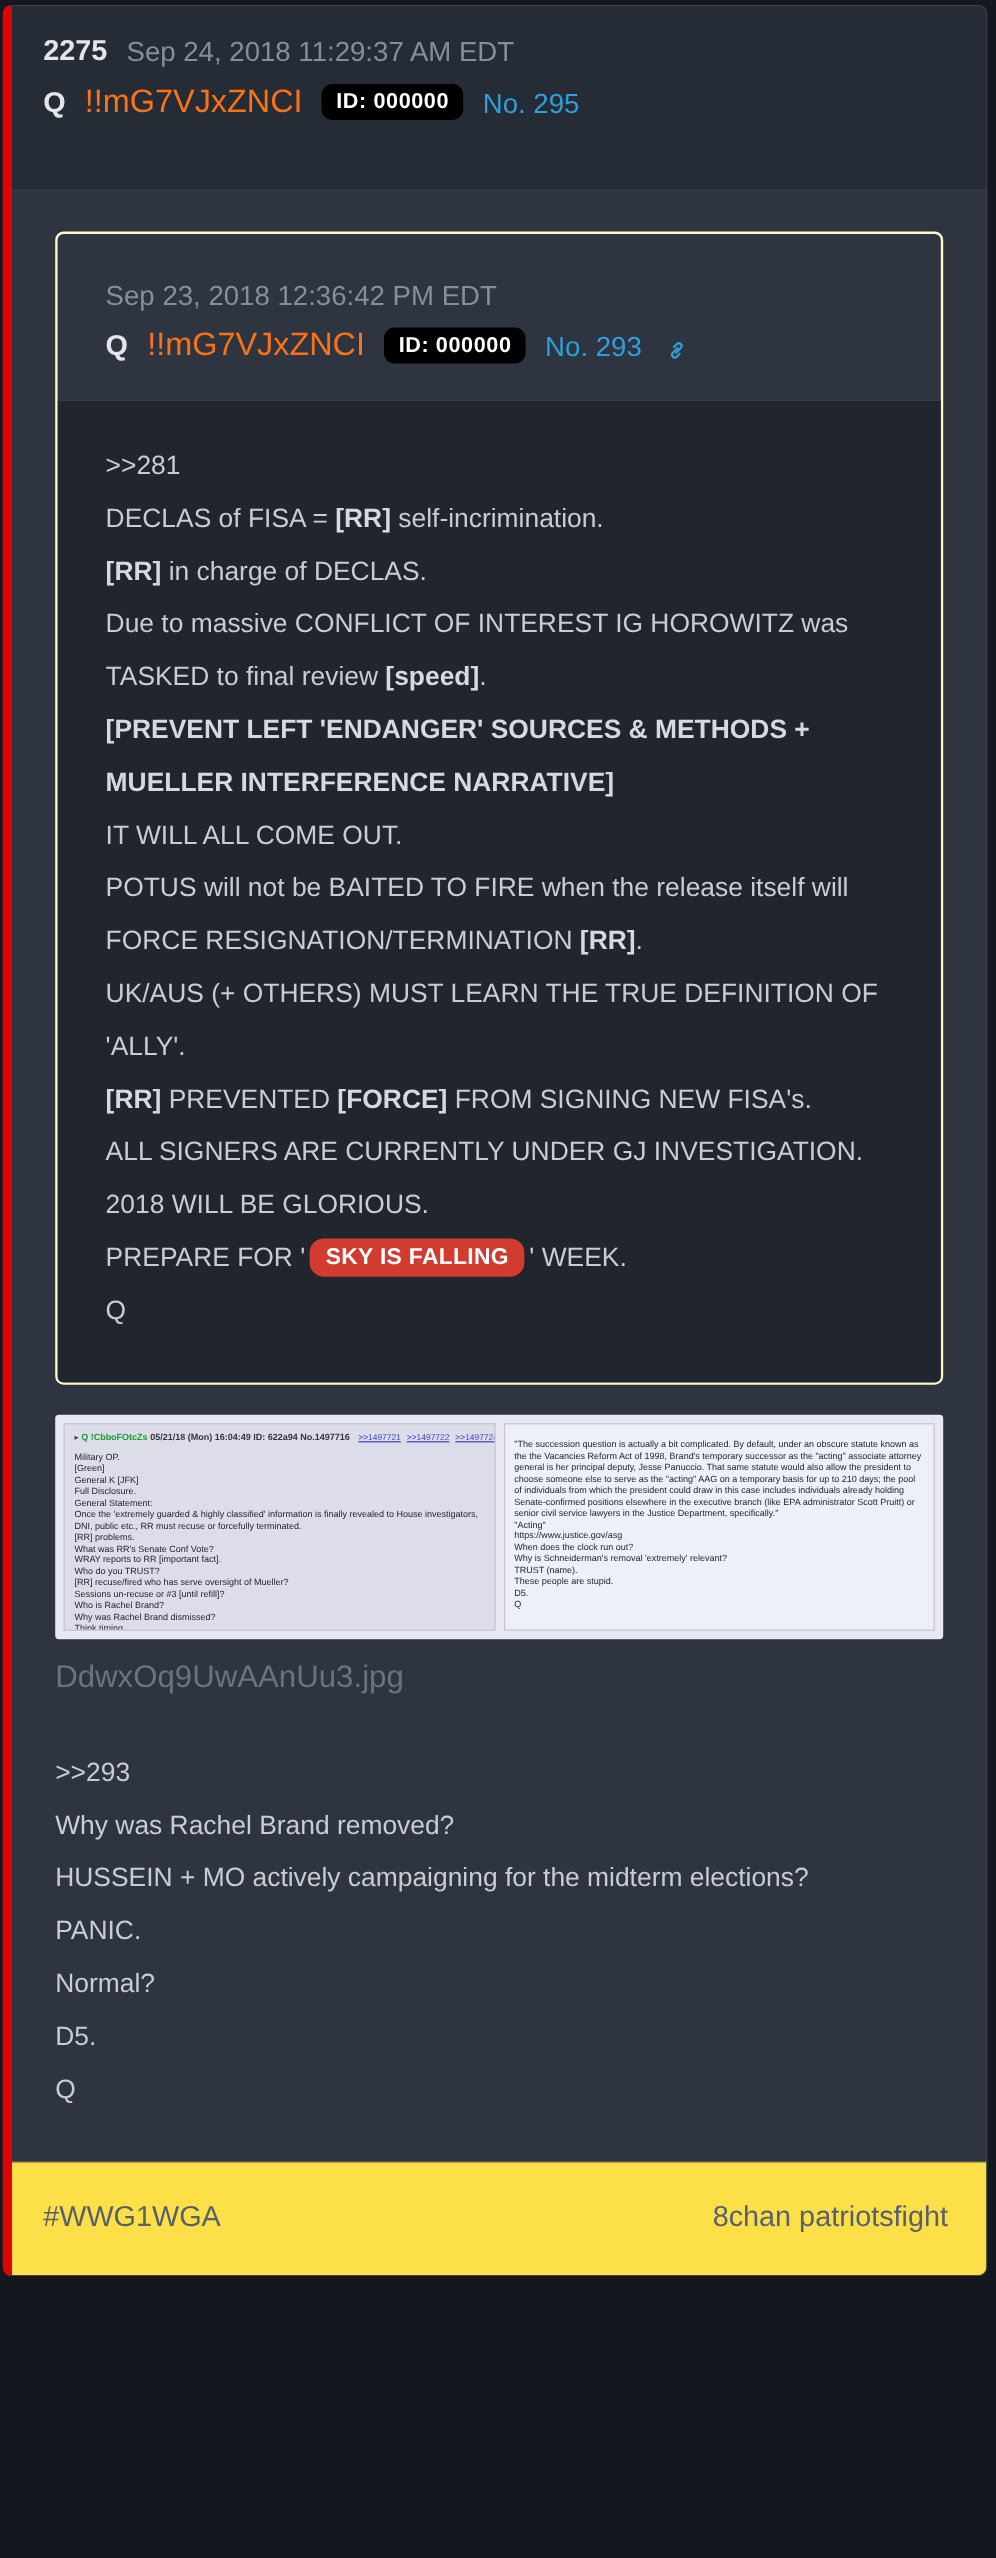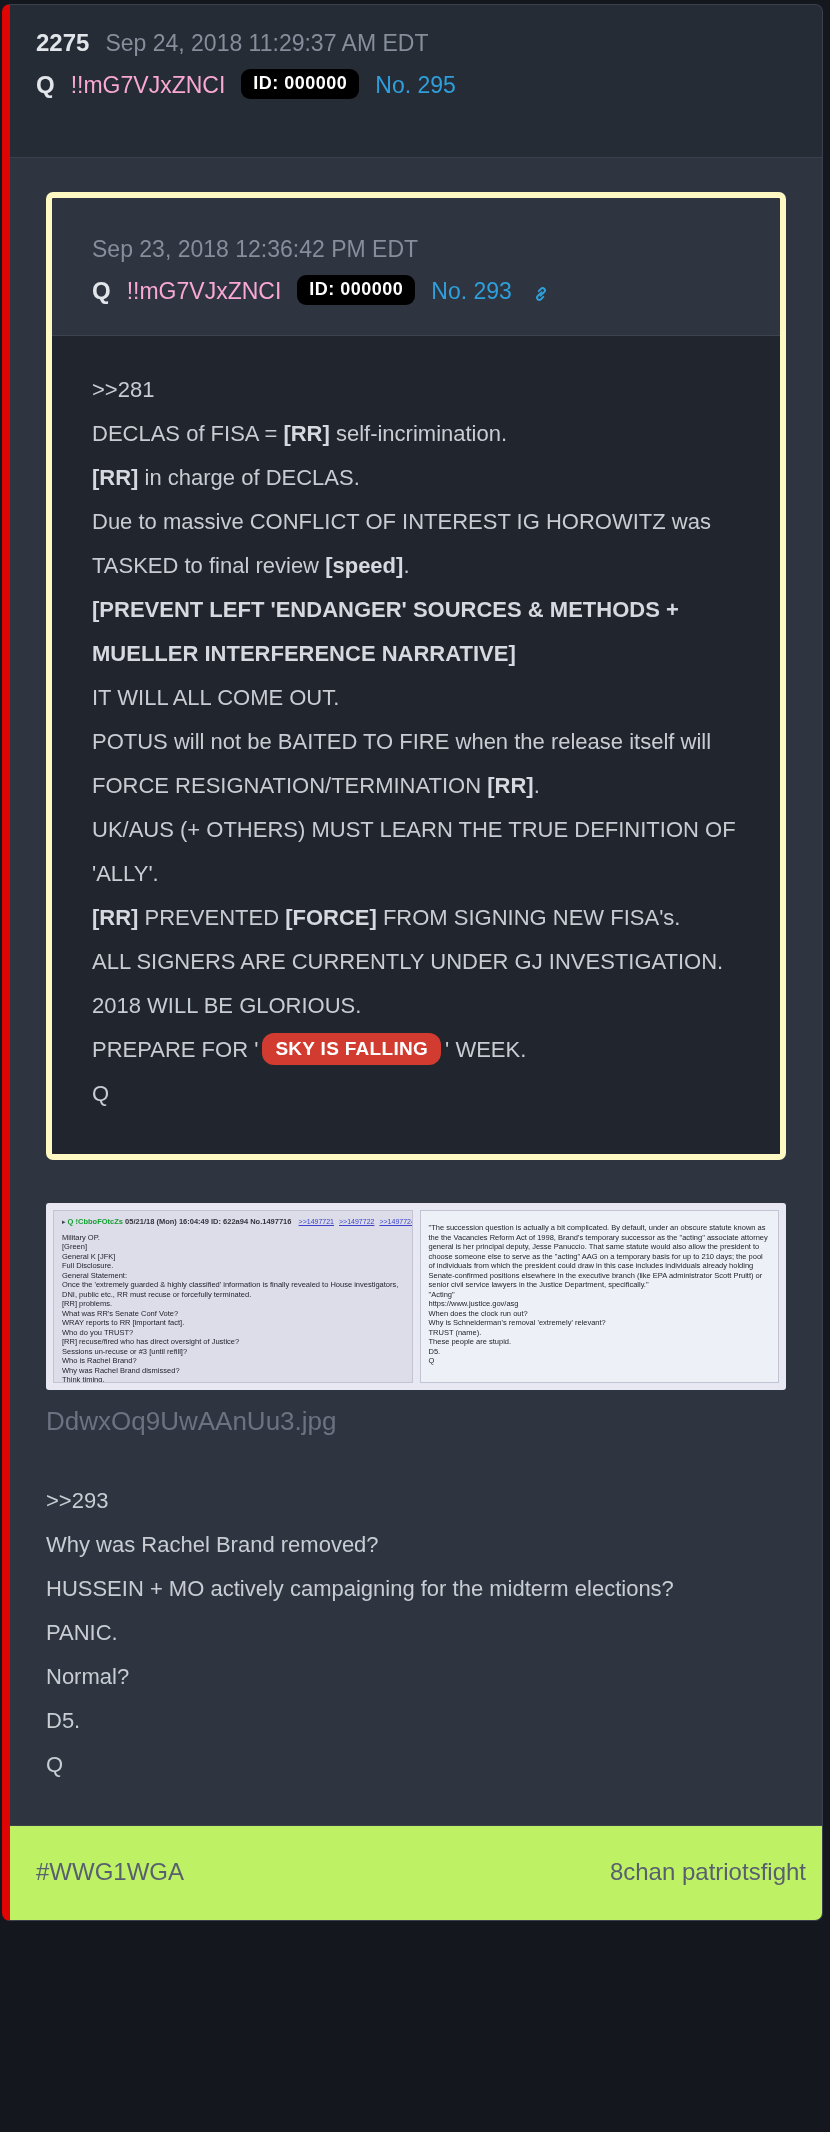--- a/index.html
+++ b/index.html
@@ -22,40 +22,40 @@
   .card-header {
     background: #262c36;
     border-bottom: 1px solid #3a414d;
     padding: 24px 26px 58px 26px;
   }
   .hrow { display: flex; align-items: flex-end; gap: 16px; margin-bottom: 12px; }
   .hrow:last-child { margin-bottom: 0; }
   .post-num { color: #e2e6eb; font-weight: 700; font-size: 24px; }
   .ts { color: #868e9b; font-size: 23px; }
   .qname { color: #e2e6eb; font-weight: 700; font-size: 24px; }
-  .trip { color: #f9a8d4; font-size: 23px; }
+  .trip { color: #f97316; font-size: 27px; }
   .idbadge {
     background: #000;
     color: #fff;
     font-weight: 700;
     font-size: 18px;
     padding: 4px 12px 5px;
     border-radius: 9px;
     letter-spacing: .5px;
   }
   .bno { color: var(--link-blue, #2f9fdb); font-size: 23px; text-decoration: none; cursor: pointer; }
   .linkicon { display: inline-block; width: 22px; height: 22px; margin-left: 2px; cursor: pointer; }
 
   .card-body { padding: 34px 36px 38px 36px; }
 
   .quote {
-    border: 6px solid #fef9c3;
+    border: 2px solid #fef9c3;
     border-radius: 7px;
     overflow: hidden;
-    margin-bottom: 43px;
+    margin-bottom: 25px;
   }
   .quote-header { padding: 38px 40px 30px 40px; }
   .quote-body {
     background: #20252e;
     border-top: 1px solid #3d4450;
     padding: 32px 40px 38px 40px;
   }
   .post-text { color: #c9cdd3; font-size: 22px; }
   .post-text .tline { line-height: 44px; min-height: 44px; }
   .post-text .b { font-weight: 700; color: #d6dae0; }
@@ -103,23 +103,23 @@
 
   .filename {
     color: #6b7280;
     font-size: 26px;
     margin-top: 16px;
     cursor: pointer;
   }
   .main-text { margin-top: 42px; }
 
   .card-footer {
-    background: #bef264;
+    background: #fde047;
     border-top: 1px solid #3a414d;
-    padding: 32px 16px 34px 26px;
+    padding: 32px 32px 34px 26px;
     display: flex;
     justify-content: space-between;
     align-items: center;
   }
   .footer-txt { color: #586070; font-size: 24px; }
 </style>
 </head>
 <body>
 
 <div class="card">
@@ -183,21 +183,21 @@
             <div class="mline">Military OP.</div>
             <div class="mline">[Green]</div>
             <div class="mline">General K [JFK]</div>
             <div class="mline">Full Disclosure.</div>
             <div class="mline">General Statement:</div>
             <div class="mline">Once the 'extremely guarded &amp; highly classified' information is finally revealed to House investigators, DNI, public etc., RR must recuse or forcefully terminated.</div>
             <div class="mline">[RR] problems.</div>
             <div class="mline">What was RR's Senate Conf Vote?</div>
             <div class="mline">WRAY reports to RR [important fact].</div>
             <div class="mline">Who do you TRUST?</div>
-            <div class="mline">[RR] recuse/fired who has direct oversight of Justice?</div>
+            <div class="mline">[RR] recuse/fired who has serve oversight of Mueller?</div>
             <div class="mline">Sessions un-recuse or #3 [until refill]?</div>
             <div class="mline">Who is Rachel Brand?</div>
             <div class="mline">Why was Rachel Brand dismissed?</div>
             <div class="mline">Think timing.</div>
           </div>
       </div>
       <div class="panel right">
         <div class="panel-body">
             <div class="mline">"The succession question is actually a bit complicated. By default, under an obscure statute known as the the Vacancies Reform Act of 1998, Brand's temporary successor as the "acting" associate attorney general is her principal deputy, Jesse Panuccio. That same statute would also allow the president to choose someone else to serve as the "acting" AAG on a temporary basis for up to 210 days; the pool of individuals from which the president could draw in this case includes individuals already holding Senate-confirmed positions elsewhere in the executive branch (like EPA administrator Scott Pruitt) or senior civil service lawyers in the Justice Department, specifically."</div>
             <div class="mline">"Acting"</div>

